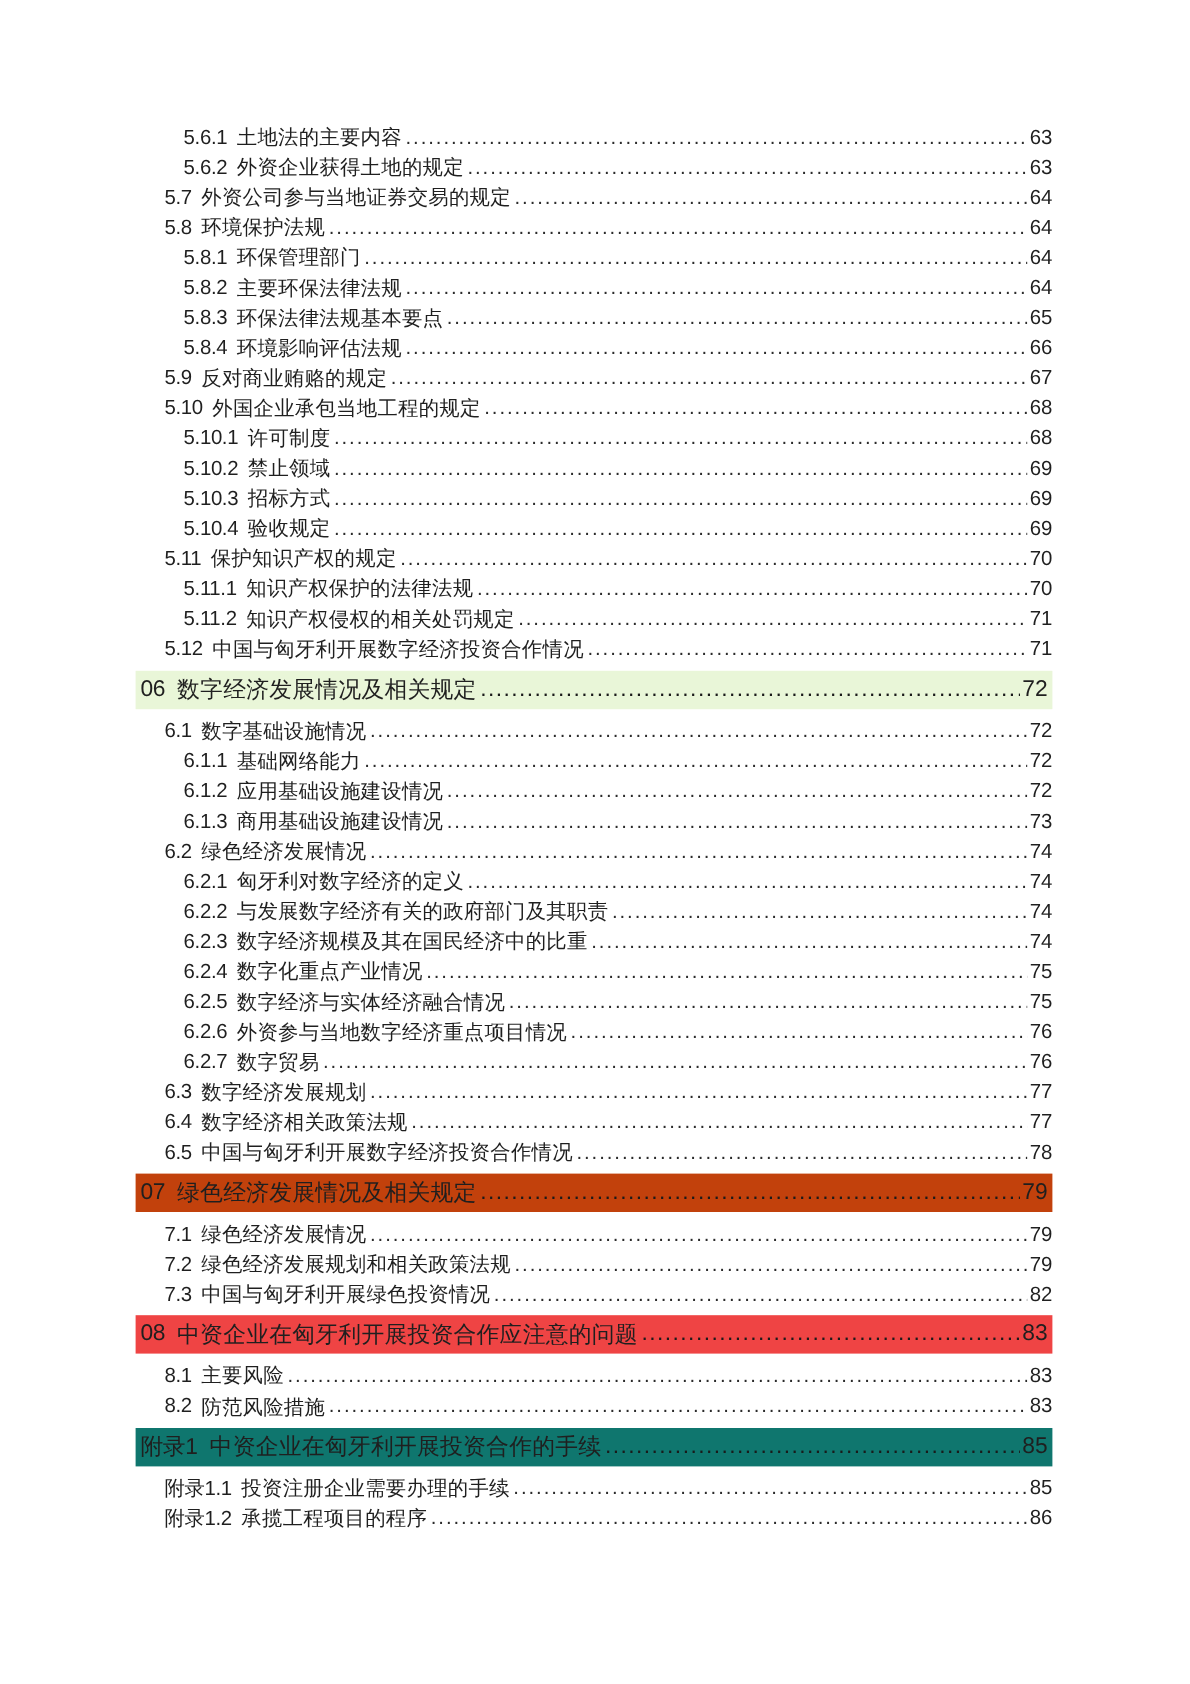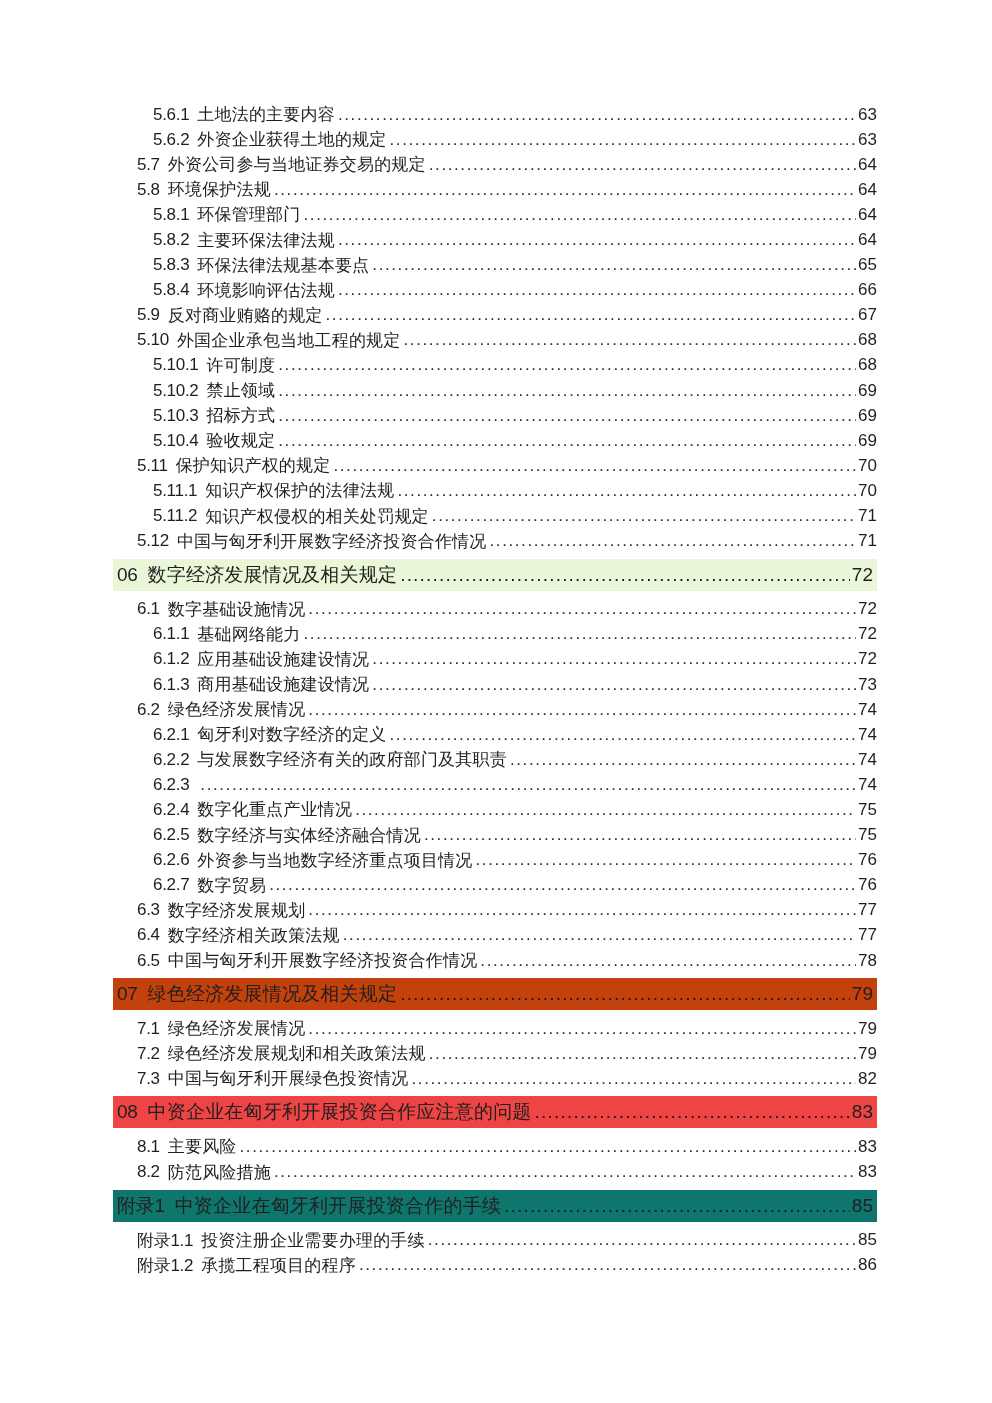--- a/index.html
+++ b/index.html
@@ -220,20 +220,21 @@
     <span class="pagenum">74</span>
   </div>
       <div class="row l2">
     <span class="num">6.2.2</span>
     <span class="title">与发展数字经济有关的政府部门及其职责</span>
     <span class="leader">................................................................................................................................................................................................................................................................................................................................................................................................................</span>
     <span class="pagenum">74</span>
   </div>
       <div class="row l2">
     <span class="num">6.2.3</span>
+    <span class="title">数字经济规模及其在国民经济中的比重</span>
     <span class="leader">................................................................................................................................................................................................................................................................................................................................................................................................................</span>
     <span class="pagenum">74</span>
   </div>
       <div class="row l2">
     <span class="num">6.2.4</span>
     <span class="title">数字化重点产业情况</span>
     <span class="leader">................................................................................................................................................................................................................................................................................................................................................................................................................</span>
     <span class="pagenum">75</span>
   </div>
       <div class="row l2">

